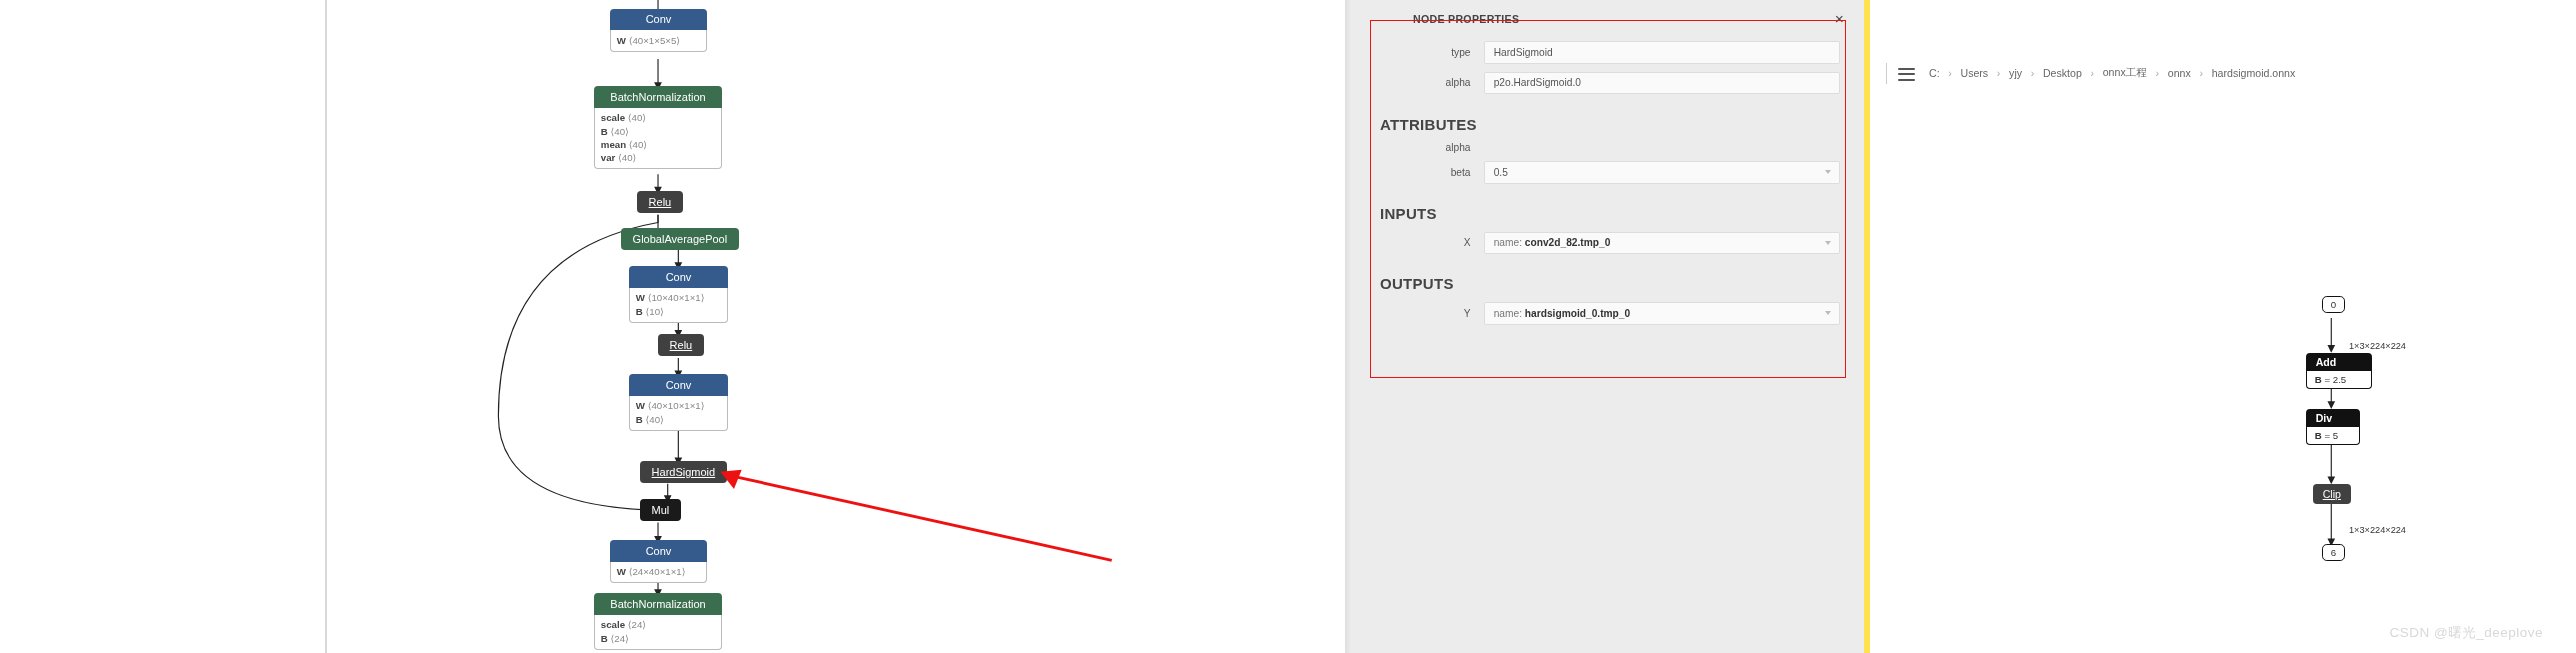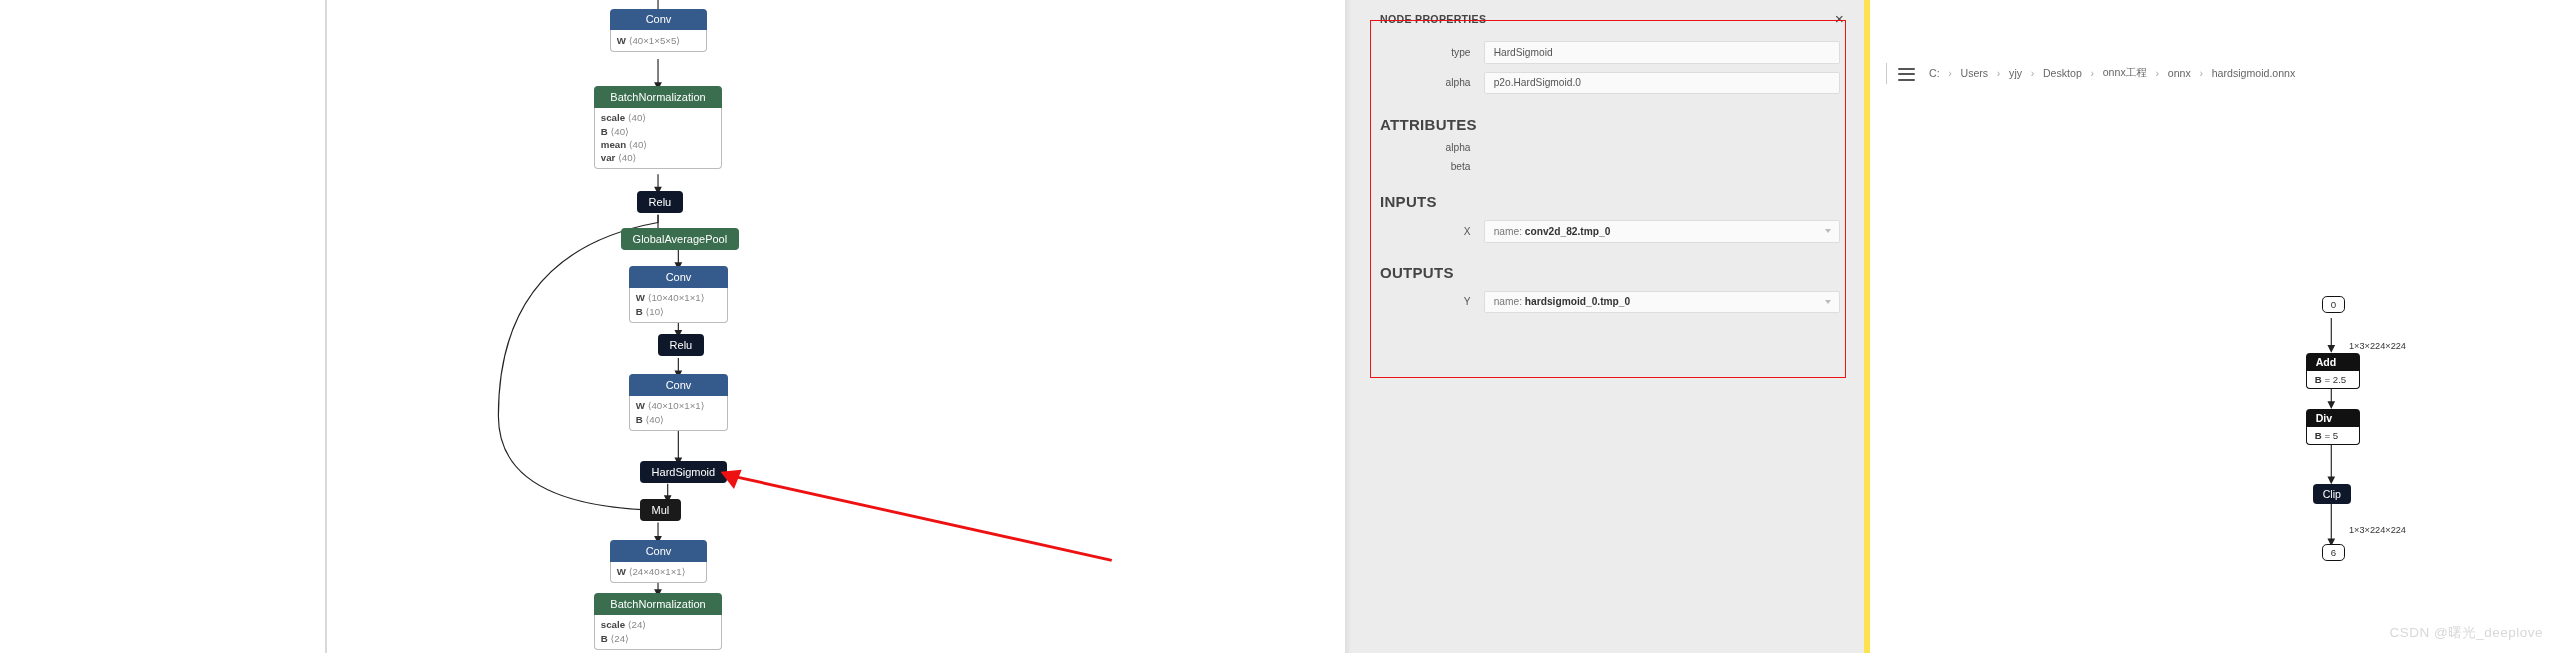--- a/index.html
+++ b/index.html
@@ -13,33 +13,33 @@
 
     .node { position: absolute; text-align: center; }
     .hdr { display: block; border-radius: 3.9px 3.9px 0 0; padding: 4.8px 11.6px; color: #fff; font-size: 11px; font-weight: 500; }
     .hdr.solo { border-radius: 3.9px; }
     .attrs { background: #fff; border: 1px solid #bbb; border-top: 0; border-radius: 0 0 3.9px 3.9px; padding: 3.9px 5.8px; font-size: 9.7px; line-height: 1.35; color: #444; text-align: left; }
     .attrs b, .attr-k { font-weight: 600; }
     .attr-v { color: #888; }
 
     .c-blue  { background: #355a8c; }
     .c-green { background: #3b6e4f; }
-    .c-maroon{ background: #0f172a; }
+    .c-maroon{ background: #404040; text-decoration: underline; }
     .c-black { background: #1a1a1a; }
 
     .edge { position: absolute; pointer-events: none; }
 
     .arrow { position: absolute; pointer-events: none; }
 
     
     .props { position: absolute; left: 1345px; top: 0; width: 522px; height: 654px; background: #ececec; }
     .props::before { content:""; position:absolute; left:0; top:0; bottom:0; width:5.8px; background:linear-gradient(to right, rgba(0,0,0,.06), transparent); }
     .red-box { position: absolute; left: 25px; top: 20.3px; right: 21px; height: 358px; border: 1.9px solid #e11; pointer-events: none; }
 
-    .p-head { display: flex; align-items: center; justify-content: space-between; padding: 9.7px 23px 9.7px 35px; font-size: 10.6px; font-weight: 700; letter-spacing: 0.3px; color: #444; }
+    .p-head { display: flex; align-items: center; justify-content: space-between; padding: 9.7px 23px 9.7px 35px; font-size: 10.6px; font-weight: 700; letter-spacing: 0.3px; color: #444; margin-left: 33px; }
     .p-close { font-size: 15.5px; font-weight: 400; cursor: default; }
 
     .p-row { display: flex; align-items: center; padding: 3.9px 27px 3.9px 35px; }
     .p-lbl { width: 104px; text-align: right; padding-right: 13.5px; font-size: 10.2px; color: #555; }
     .p-val { flex: 1; background: #fafafa; border: 1px solid #ddd; border-radius: 1.9px; padding: 4.8px 8.7px; font-size: 10.2px; color: #555; position: relative; }
     .p-val.arrowed::after { content:""; position:absolute; right:7.7px; top:50%; width:0;height:0; border-left:3.9px solid transparent; border-right:3.9px solid transparent; border-top:4.8px solid #bbb; transform: translateY(-50%);}
     .p-section { padding: 17.4px 27px 5.8px 35px; font-size: 15px; font-weight: 700; letter-spacing: 0.3px; color: #444; }
 
     .io-name { color:#777; }
     .io-name b { color:#333; font-weight:700; }
@@ -187,20 +187,21 @@
     <div class="p-lbl">alpha</div>
     <div class="p-val">p2o.HardSigmoid.0</div>
   </div>
 
   <div class="p-section">ATTRIBUTES</div>
   <div class="p-row">
     <div class="p-lbl">alpha</div>
   </div>
   <div class="p-row">
     <div class="p-lbl">beta</div>
+    <div class="p-val arrowed">0.5</div>
   </div>
 
   <div class="p-section">INPUTS</div>
   <div class="p-row">
     <div class="p-lbl">X</div>
     <div class="p-val arrowed io-name"><span>name: </span><b>conv2d_82.tmp_0</b></div>
   </div>
 
   <div class="p-section">OUTPUTS</div>
   <div class="p-row">
@@ -248,21 +249,21 @@
         <polygon points="476,96 484,96 480,104"></polygon>
         <polygon points="476,154 484,154 480,162"></polygon>
         <polygon points="476,232 484,232 480,240"></polygon>
         <polygon points="476,296 484,296 480,304"></polygon>
       </g>
     </svg>
 
     <div class="rnode" style="left:455px;top:46px"><span class="rio">0</span></div>
     <div class="dim" style="left:482px;top:89px">1×3×224×224</div>
 
-    <div class="rnode" style="left:439px;top:101px;width:54px">
+    <div class="rnode" style="left:439px;top:101px;width:66px">
       <div class="rhdr">Add</div>
       <div class="rattr"><span class="attr-k">B</span> <span>= 2.5</span></div>
     </div>
 
     <div class="rnode" style="left:439px;top:157px;width:54px">
       <div class="rhdr">Div</div>
       <div class="rattr"><span class="attr-k">B</span> <span>= 5</span></div>
     </div>
 
     <div class="rnode" style="left:446px;top:232px">

